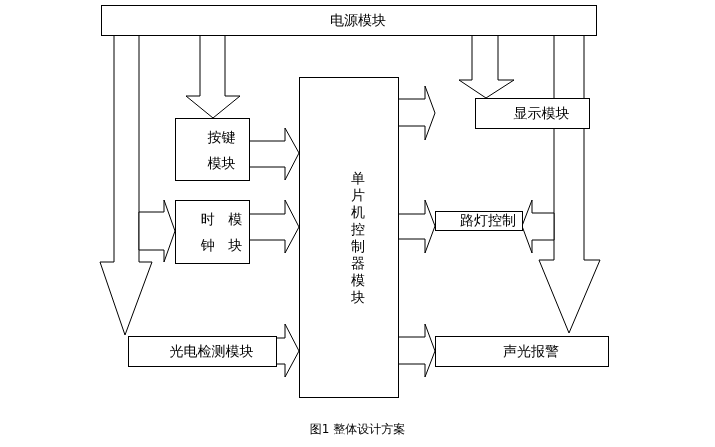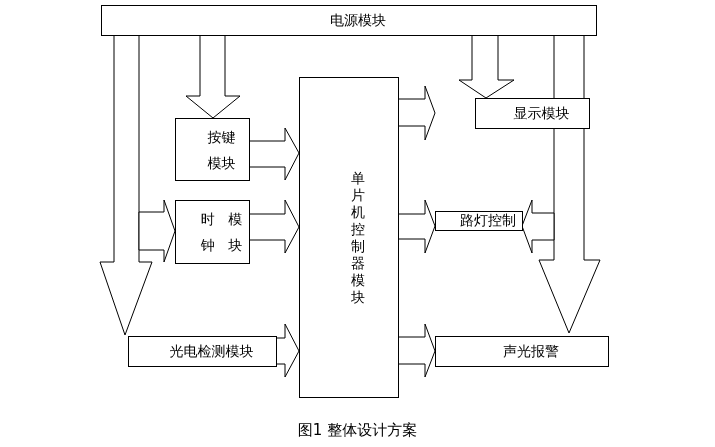--- a/index.html
+++ b/index.html
@@ -5,21 +5,21 @@
   html, body { margin: 0; padding: 0; background: #ffffff; }
   body { width: 715px; height: 447px; position: relative; overflow: hidden;
          font-family: "DejaVu Sans", sans-serif; }
   svg { position: absolute; left: 0; top: 0; }
   .box { position: absolute; border: 1px solid #000; background: #fff; box-sizing: border-box;
          display: flex; align-items: center; justify-content: center; text-align: center;
          font-size: 14px; color: #000; padding-left: 18px; }
   .vert { flex-direction: column; line-height: 17px; font-size: 14px; }
   .two { line-height: 26px; }
   .caption { position: absolute; left: 0; width: 715px; top: 421px; text-align: center;
-             font-size: 15px; color: #000; }
+             font-size: 12px; color: #000; }
 </style>
 </head>
 <body>
 
 <svg width="715" height="447">
   <g fill="#fff" stroke="#000" stroke-width="1">
 
     <polygon points="114,35 139,35 139,262 152,262 125,335 100,262 114,262"></polygon>
 
     <polygon points="139,212 164,212 164,200 175,231 164,262 164,250 139,250"></polygon>

